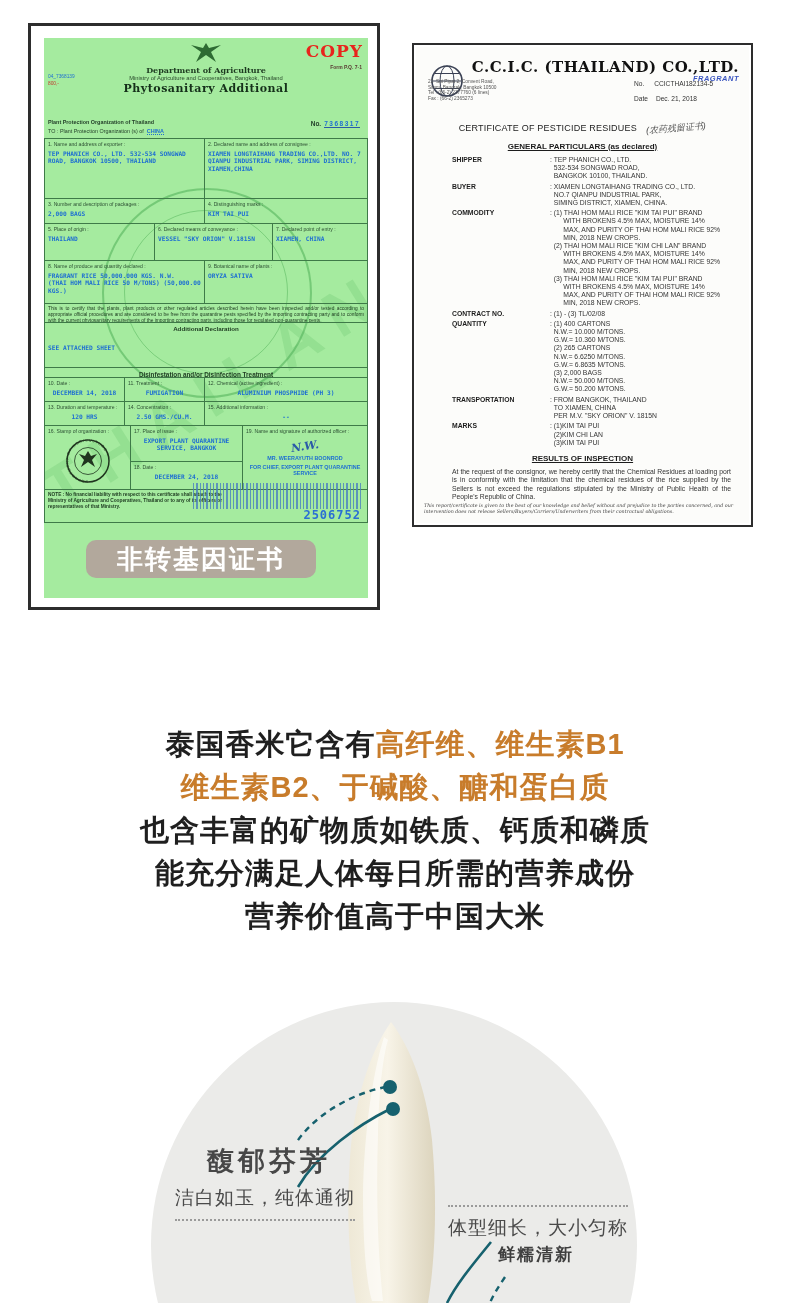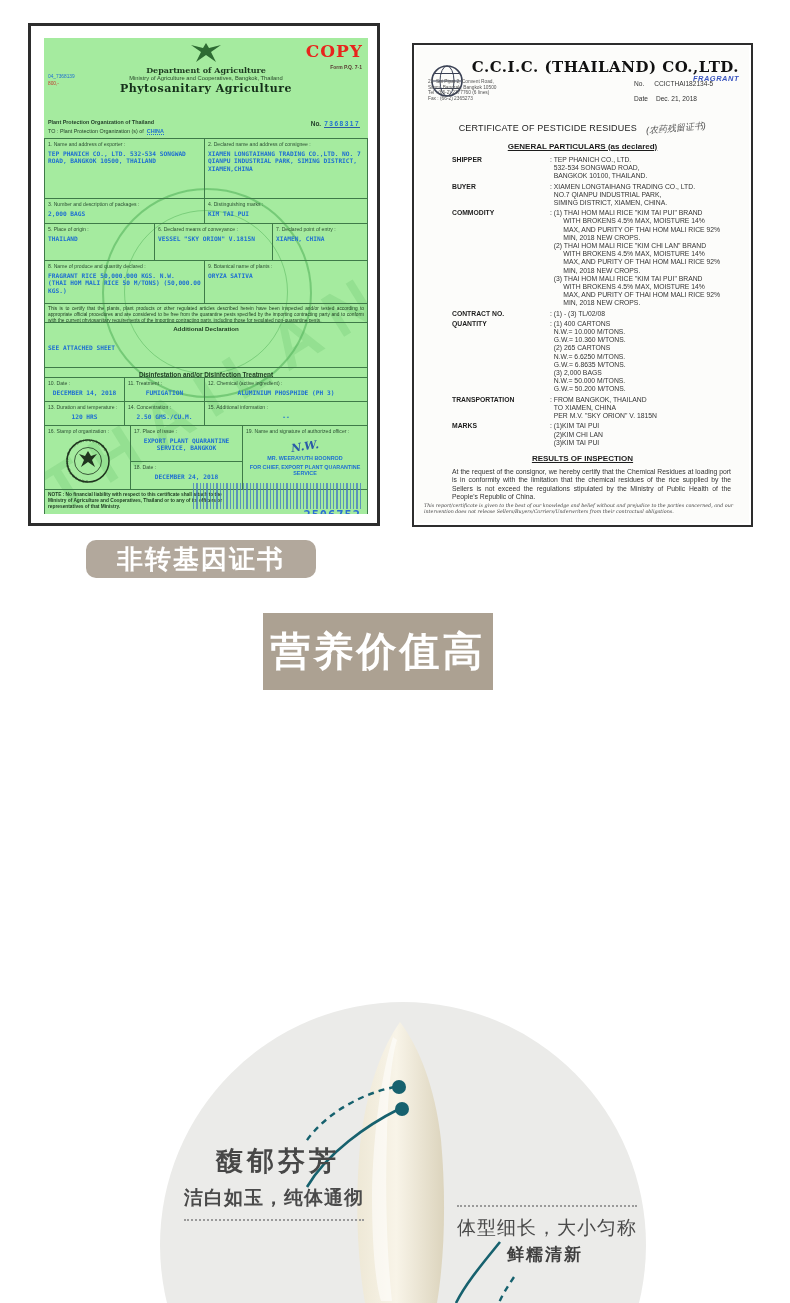--- a/index.html
+++ b/index.html
@@ -1,21 +1,21 @@
 <!DOCTYPE html>
 <html><head>
 <meta charset="utf-8">
 <style>
   html,body{margin:0;padding:0;background:#fff;}
   .page{position:relative;width:790px;height:1303px;background:#ffffff;overflow:hidden;
         font-family:"Liberation Sans",sans-serif;color:#222;}
 
   
   .cert-frame{position:absolute;background:#fff;border:3px solid #2d2d2d;box-sizing:border-box;}
-  .phyto-frame{left:28px;top:23px;width:352px;height:503px;padding:12px 9px 9px 13px;}
+  .phyto-frame{left:28px;top:23px;width:352px;height:587px;padding:12px 9px 9px 13px;}
   .ccic-frame{left:412px;top:43px;width:341px;height:484px;padding:2px;border-width:2px;}
 
   
   .phyto-paper{position:relative;width:100%;height:100%;background:#a5eb9f;overflow:hidden;}
   .copy-stamp{position:absolute;top:3px;right:5px;font:bold 17px "DejaVu Serif",serif;
               color:#e8241c;letter-spacing:1px;z-index:6;}
   .wm-ring{position:absolute;left:58px;top:150px;width:206px;height:206px;border-radius:50%;
            border:2px solid rgba(70,170,80,.5);z-index:1;}
   .wm-ring::after{content:"";position:absolute;left:20px;top:20px;width:162px;height:162px;
            border-radius:50%;border:1.5px solid rgba(70,170,80,.45);}
@@ -102,28 +102,28 @@
   .badge-left{left:86px;width:230px;}
   .badge-right{left:469px;width:231px;}
   .banner{position:absolute;left:263px;top:613px;width:230px;height:77px;background:#aca192;
       color:#fff;font-weight:bold;font-size:40px;display:flex;align-items:center;
       justify-content:center;letter-spacing:3px;}
   .nutrition{position:absolute;left:0;top:723px;width:790px;text-align:center;font-size:29px;
       line-height:43px;font-weight:600;color:#1f1f1f;letter-spacing:1px;}
   .orange{color:#c87c2b;font-weight:700;}
 
   
-  .figure{position:absolute;left:11px;top:995px;width:728px;height:308px;}
+  .figure{position:absolute;left:2px;top:995px;width:728px;height:308px;}
   .g-circle{position:absolute;left:149px;top:7px;width:486px;height:486px;border-radius:50%;
       background:#ebebe9;}
   .fig-svg{position:absolute;left:0;top:0;}
   .aroma-title{position:absolute;left:205px;top:148px;font-size:27px;color:#474747;
       letter-spacing:4px;font-weight:600;}
   .aroma-sub{position:absolute;left:173px;top:190px;font-size:19px;color:#4a4a4a;
-      letter-spacing:1px;padding-bottom:8px;border-bottom:2px dotted #9a9a9a;font-weight:bold;}
+      letter-spacing:1px;padding-bottom:8px;border-bottom:2px dotted #9a9a9a;}
   .shape-sub{position:absolute;left:446px;top:210px;font-size:19px;color:#4a4a4a;
       letter-spacing:1px;padding-top:8px;border-top:2px dotted #9a9a9a;}
   .texture-title{position:absolute;left:496px;top:248px;font-size:17px;color:#3f3f3f;
       letter-spacing:2px;font-weight:600;}
 </style>
 </head>
 <body>
 
 <div class="page">
 
@@ -132,21 +132,21 @@
       <div class="copy-stamp">COPY</div>
       <div class="wm-ring"></div>
       <div class="wm-thailand">THAILAND</div>
 
       <div class="p-hdr">
         <svg class="p-emblem" width="34" height="22" viewBox="0 0 34 22">
             <path d="M17 1 L20 6 L32 3 L22 10 L27 20 L17 13 L7 20 L12 10 L2 3 L14 6 Z" fill="#2e6b33"></path>
           </svg>
         <div class="p-dept">Department of Agriculture</div>
         <div class="p-ministry">Ministry of Agriculture and Cooperatives, Bangkok, Thailand</div>
-        <div class="p-title">Phytosanitary Agriculture</div>
+        <div class="p-title">Phytosanitary Additional</div>
         <div class="p-docref">04_7368139</div>
         <div class="p-docref2">800,-</div>
         <div class="p-formno">Form P.Q. 7-1</div>
         <div class="p-org">Plant Protection Organization of Thailand</div>
         <div class="p-to">
           <span>TO : Plant Protection Organization (s) of</span><span class="blue-u">CHINA</span>
         </div>
         <div class="p-no">
           <span>No.</span><span class="blue-u">7368317</span>
         </div>
@@ -368,22 +368,28 @@
 
       <div class="cc-sec">RESULTS OF INSPECTION</div>
       <div class="cc-results">At the request of the consignor, we hereby certify that the Chemical Residues at loading port is in conformity with the limitation that the chemical residues of the rice supplied by the Sellers is not exceed the regulations stipulated by the Ministry of Public Health of the People's Republic of China.</div>
 
       <div class="cc-footer">This report/certificate is given to the best of our knowledge and belief without and prejudice to the parties concerned, and our intervention does not release Sellers/Buyers/Carriers/Underwriters from their contractual obligations.</div>
     </div>
   </div>
 
   <div class="badge badge-left">非转基因证书</div>
 
-  <div class="banner">营养价值高</div>
-
+
+  <div class="nutrition">
+    <div><span>泰国香米它含有</span><span class="orange">高纤维、维生素B1</span></div>
+    <div class="orange">维生素B2、于碱酸、醣和蛋白质</div>
+    <div>也含丰富的矿物质如铁质、钙质和磷质</div>
+    <div>能充分满足人体每日所需的营养成份</div>
+    <div>营养价值高于中国大米</div>
+  </div>
 
   <div class="figure">
     <div class="g-circle"></div>
     <svg class="fig-svg" width="790" height="308" viewBox="0 0 790 308">
       <defs>
         <linearGradient id="grainGrad" x1="0" y1="0" x2="1" y2="0">
           <stop offset="0" stop-color="#eee8d6"></stop>
           <stop offset="0.45" stop-color="#f8f4e8"></stop>
           <stop offset="1" stop-color="#dcd4bd"></stop>
         </linearGradient>

